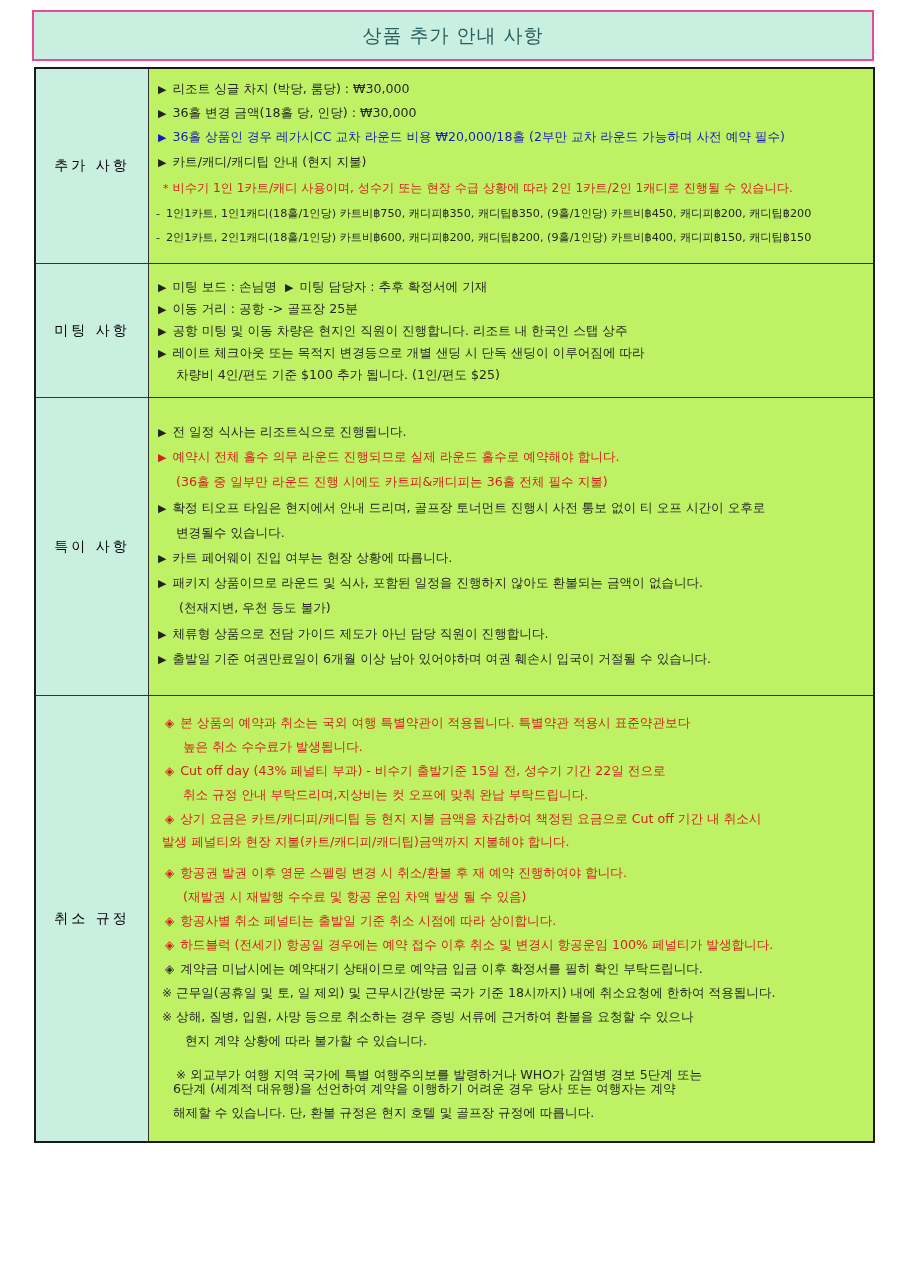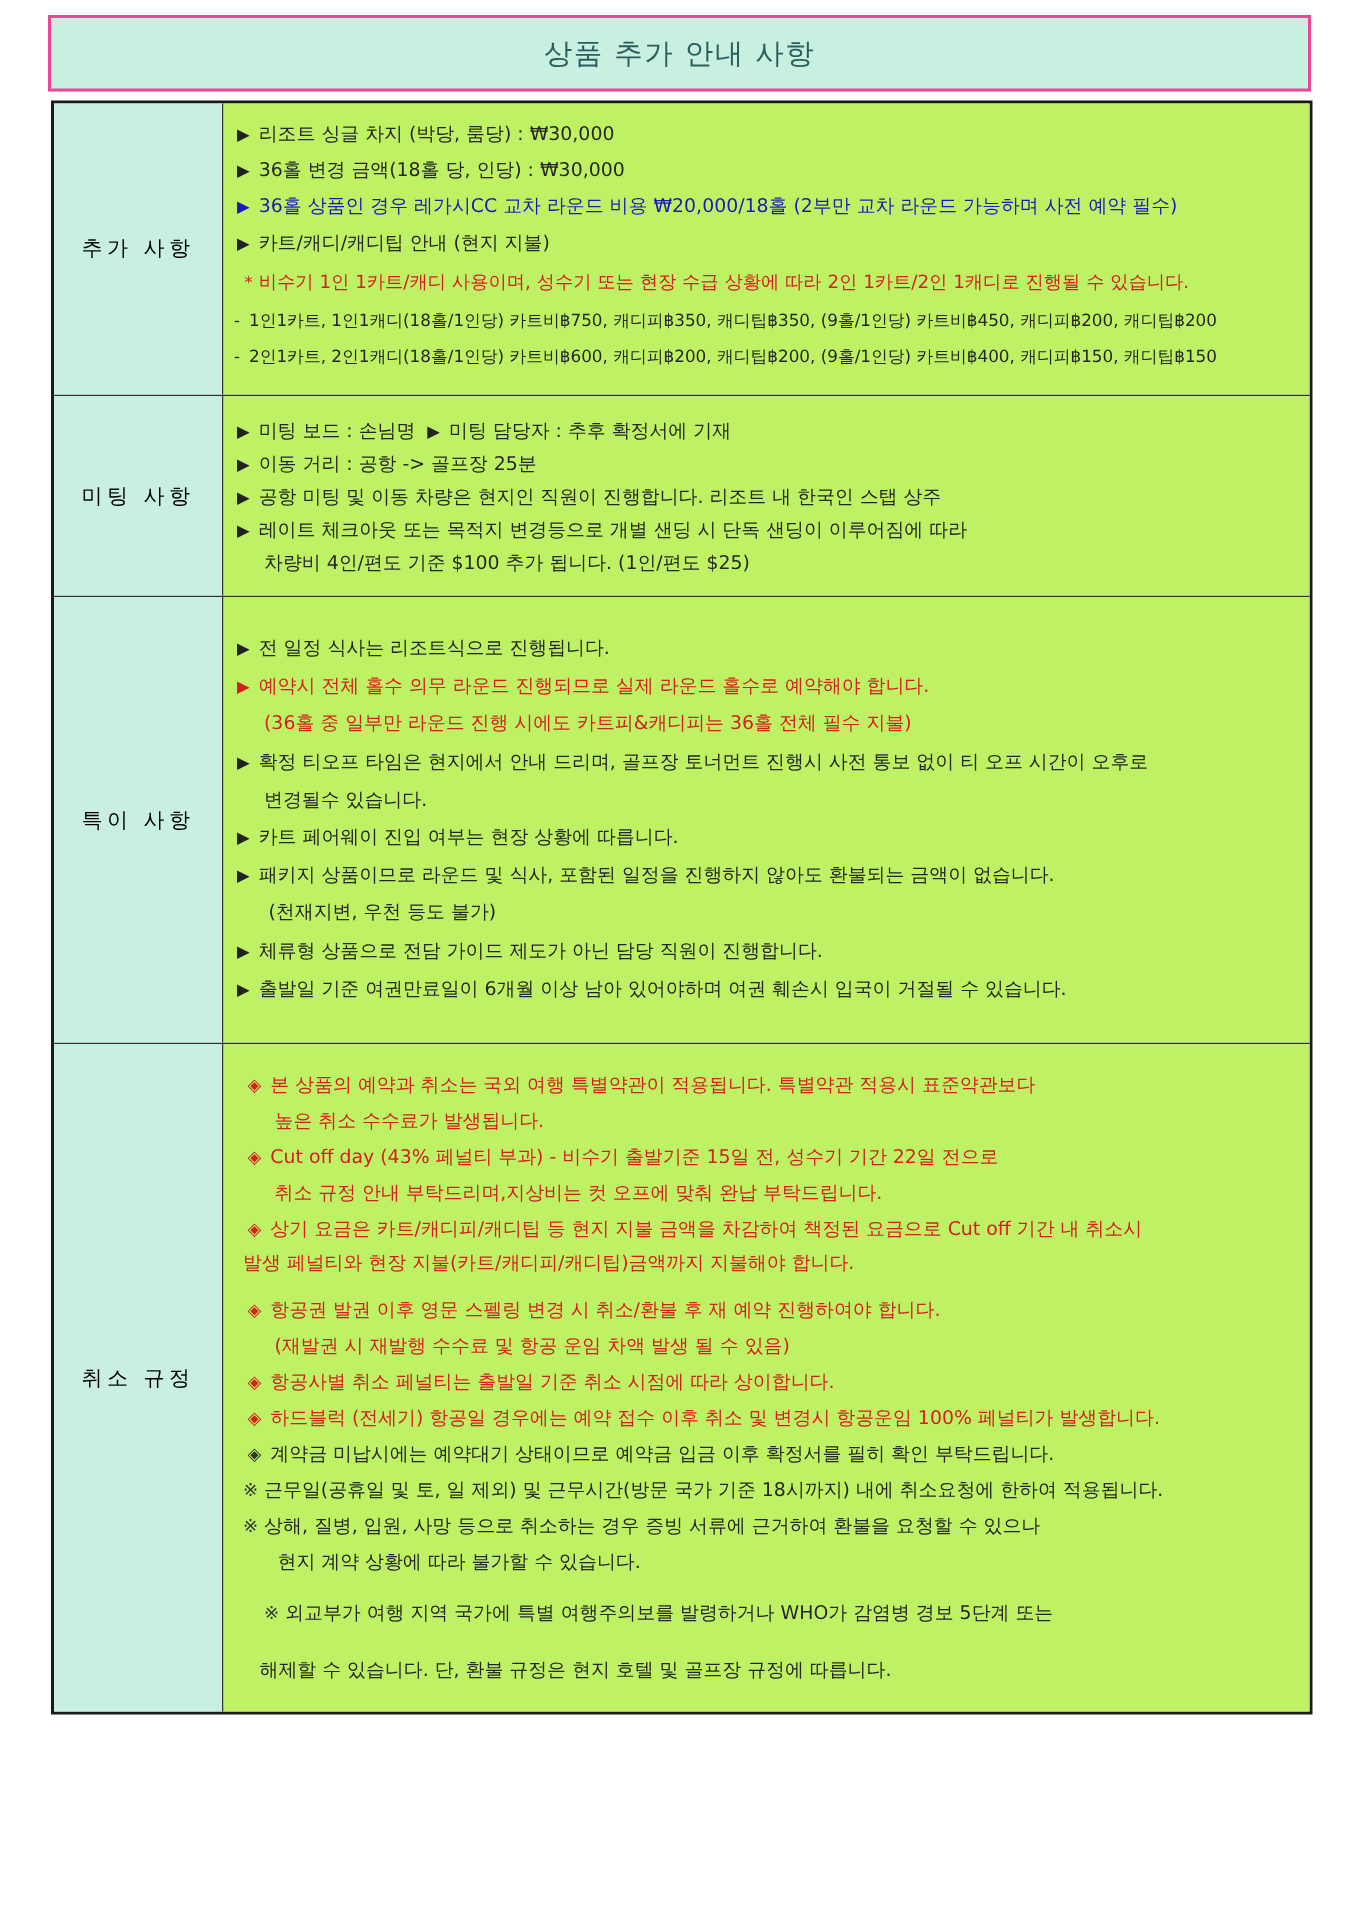--- a/index.html
+++ b/index.html
@@ -109,17 +109,18 @@
       <div class="line red" style="top:137px; left:13px;"><span>발생 페널티와 현장 지불(카트/캐디피/캐디팁)금액까지 지불해야 합니다.</span></div>
       <div class="line red" style="top:168px; left:16px;"><span class="bullet dia-red">◈</span><span>항공권 발권 이후 영문 스펠링 변경 시 취소/환불 후 재 예약 진행하여야 합니다.</span></div>
       <div class="line red" style="top:192px; left:34px;"><span>(재발권 시 재발행 수수료 및 항공 운임 차액 발생 될 수 있음)</span></div>
       <div class="line red" style="top:216px; left:16px;"><span class="bullet dia-red">◈</span><span>항공사별 취소 페널티는 출발일 기준 취소 시점에 따라 상이합니다.</span></div>
       <div class="line red" style="top:240px; left:16px;"><span class="bullet dia-red">◈</span><span>하드블럭 (전세기) 항공일 경우에는 예약 접수 이후 취소 및 변경시 항공운임 100% 페널티가 발생합니다.</span></div>
       <div class="line" style="top:264px; left:16px;"><span class="bullet dia-dark">◈</span><span>계약금 미납시에는 예약대기 상태이므로 예약금 입금 이후 확정서를 필히 확인 부탁드립니다.</span></div>
       <div class="line" style="top:288px; left:13px;"><span class="bullet ref">※</span><span>근무일(공휴일 및 토, 일 제외) 및 근무시간(방문 국가 기준 18시까지) 내에 취소요청에 한하여 적용됩니다.</span></div>
       <div class="line" style="top:312px; left:13px;"><span class="bullet ref">※</span><span>상해, 질병, 입원, 사망 등으로 취소하는 경우 증빙 서류에 근거하여 환불을 요청할 수 있으나</span></div>
       <div class="line" style="top:336px; left:36px;"><span>현지 계약 상황에 따라 불가할 수 있습니다.</span></div>
       <div class="line" style="top:370px; left:13px;margin-left:14px;"><span class="bullet ref">※</span><span>외교부가 여행 지역 국가에 특별 여행주의보를 발령하거나 WHO가 감염병 경보 5단계 또는</span></div>
+      <div class="line" style="top:384px; left:24px;"><span>6단계 (세계적 대유행)을 선언하여 계약을 이행하기 어려운 경우 당사 또는 여행자는 계약</span></div>
       <div class="line" style="top:408px; left:24px;"><span>해제할 수 있습니다. 단, 환불 규정은 현지 호텔 및 골프장 규정에 따릅니다.</span></div>
     </div>
   </div>
 
 </div>
 
 </body></html>

